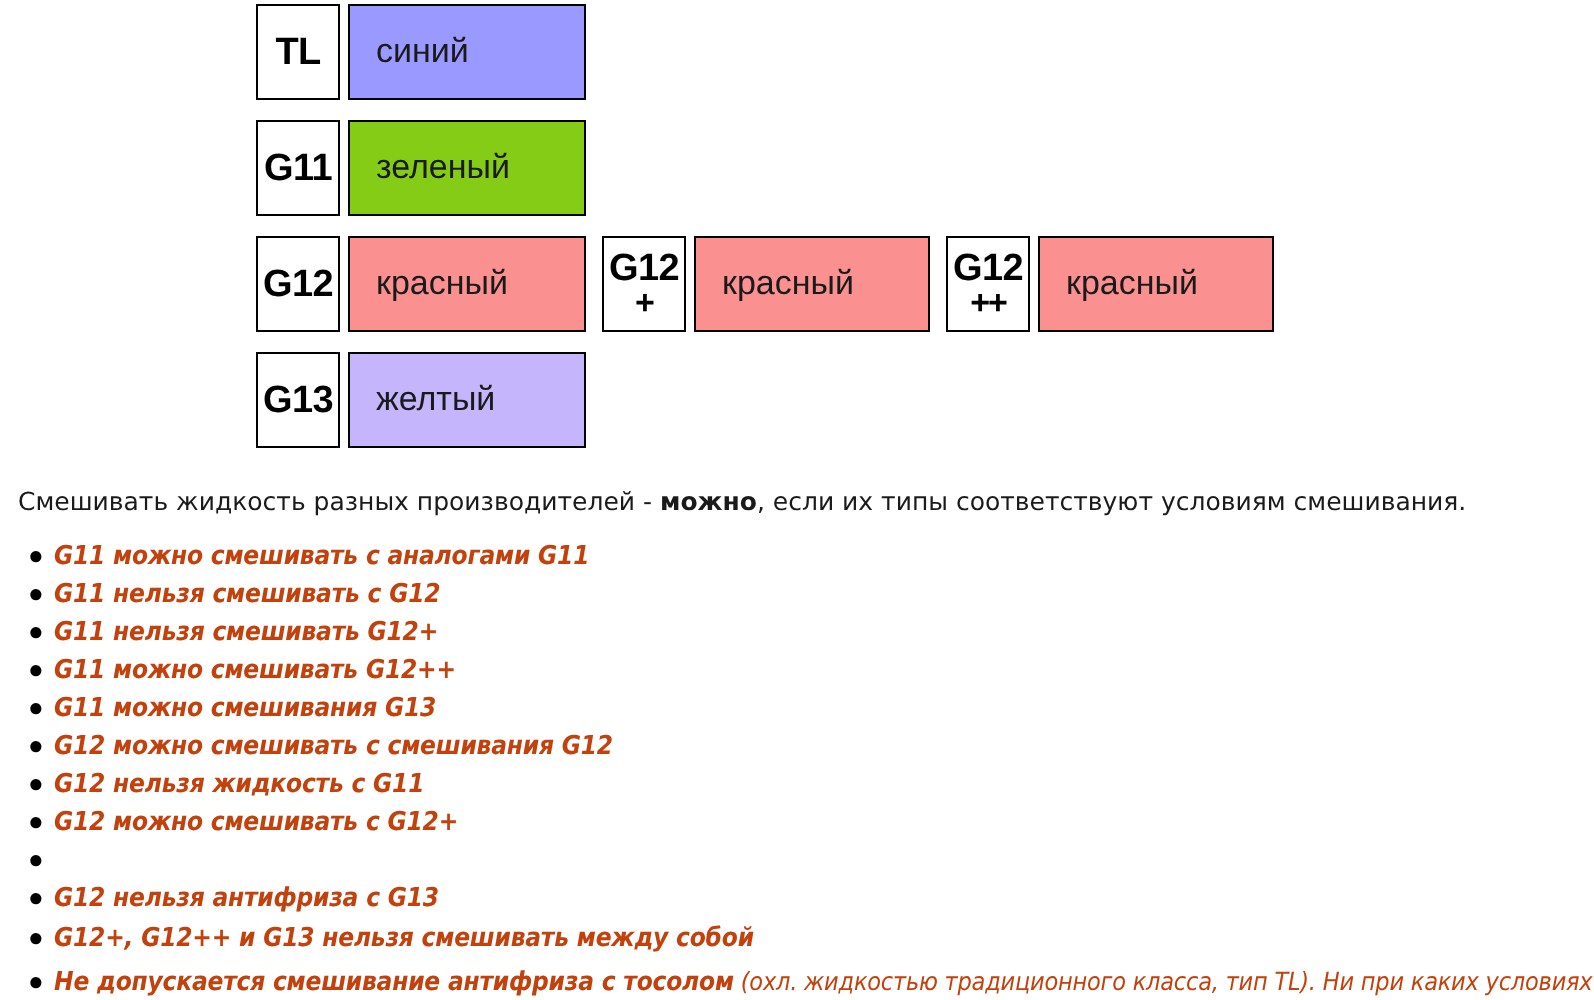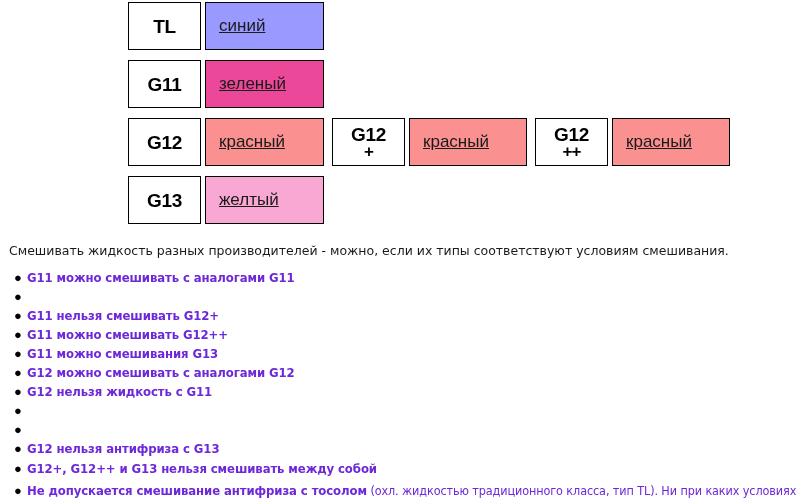--- a/index.html
+++ b/index.html
@@ -30,21 +30,21 @@
     height: 50px;
     display: flex;
     align-items: stretch;
   }
   .coolant-row.r1 { top: 2px; }
   .coolant-row.r2 { top: 60px; }
   .coolant-row.r3 { top: 118px; }
   .coolant-row.r4 { top: 176px; }
 
   .code-box {
-    width: 73px;
+    width: 42px;
     height: 48px;
     border: 1px solid #000000;
     background: #ffffff;
     box-sizing: border-box;
     display: flex;
     flex-direction: column;
     align-items: center;
     justify-content: center;
     font-weight: bold;
     font-size: 19px;
@@ -62,37 +62,36 @@
   .color-box {
     height: 48px;
     border: 1px solid #000000;
     box-sizing: border-box;
     display: flex;
     align-items: center;
     padding-left: 13px;
     font-size: 17px;
     color: #1a1a1a;
     margin-left: 4px;
-    text-decoration: underline;
   }
   .color-box.w-wide  { width: 119px; }
   .color-box.w-mid   { width: 118px; }
   .group-gap { width: 8px; }
 
   
   #intro-paragraph {
     position: absolute;
     left: 9px;
     top: 243px;
     font-size: 12.5px;
     color: #1a1a1a;
     white-space: nowrap;
     font-family: "DejaVu Sans", "Liberation Sans", sans-serif;
   }
-  #intro-paragraph b { font-weight: normal; margin-top: 17px; }
+  #intro-paragraph b { font-weight: bold; margin-top: 17px; }
 
   
   .bullet-group {
     position: absolute;
     left: 14px;
   }
   #group-g11 { top: 268px; }
   #group-g12 { top: 363px; }
   #group-final { top: 458px; }
 
@@ -105,24 +104,25 @@
   .bullet-dot {
     width: 13px;
     flex: 0 0 13px;
     font-size: 13px;
     line-height: 19px;
     color: #000000;
   }
   .bullet-text {
     font-size: 13px;
     font-weight: bold;
-    color: #6d28d9;
+    color: #c2410c;
     font-family: "DejaVu Sans Condensed", "DejaVu Sans", "Liberation Sans", sans-serif;
     line-height: 19px;
     letter-spacing: -0.1px;
+    font-style: italic;
   }
   .bullet-text .normal {
     font-weight: normal;
     font-size: 12.5px;
   }
   #group-final .bullet-item { height: 22px; }
   #group-final .bullet-dot { line-height: 22px; }
   #group-final .bullet-text { line-height: 22px; }
 </style>
 </head>
@@ -136,21 +136,21 @@
     </div>
     <div class="color-box w-wide" style="background-color: rgb(153, 153, 255);">
       <span>синий</span>
     </div>
   </div>
 
   <div class="coolant-row r2">
     <div class="code-box">
       <span>G11</span>
     </div>
-    <div class="color-box w-wide" style="background-color: #ec4899;">
+    <div class="color-box w-wide" style="background-color: #84cc16;">
       <span>зеленый</span>
     </div>
   </div>
 
   <div class="coolant-row r3">
     <div class="code-box">
       <span>G12</span>
     </div>
     <div class="color-box w-wide" style="background-color: rgb(250, 144, 144);">
       <span>красный</span>
@@ -174,61 +174,63 @@
     </div>
     <div class="color-box w-mid" style="background-color: rgb(250, 144, 144);">
       <span>красный</span>
     </div>
   </div>
 
   <div class="coolant-row r4">
     <div class="code-box">
       <span>G13</span>
     </div>
-    <div class="color-box w-wide" style="background-color: #f9a8d4;">
+    <div class="color-box w-wide" style="background-color: #c4b5fd;">
       <span>желтый</span>
     </div>
   </div>
 </div>
 
 <div id="intro-paragraph"><span>Смешивать жидкость разных производителей - </span><b>можно</b><span>, если их типы соответствуют условиям смешивания.</span></div>
 
 <div class="bullet-group" id="group-g11">
   <div class="bullet-item">
     <span class="bullet-dot">●</span>
     <span class="bullet-text">G11 можно смешивать с аналогами G11</span>
   </div>
   <div class="bullet-item">
     <span class="bullet-dot">●</span>
+    <span class="bullet-text">G11 нельзя смешивать с G12</span>
   </div>
   <div class="bullet-item">
     <span class="bullet-dot">●</span>
     <span class="bullet-text">G11 нельзя смешивать G12+</span>
   </div>
   <div class="bullet-item">
     <span class="bullet-dot">●</span>
     <span class="bullet-text">G11 можно смешивать G12++</span>
   </div>
   <div class="bullet-item">
     <span class="bullet-dot">●</span>
     <span class="bullet-text">G11 можно смешивания G13</span>
   </div>
 </div>
 
 <div class="bullet-group" id="group-g12">
   <div class="bullet-item">
     <span class="bullet-dot">●</span>
-    <span class="bullet-text">G12 можно смешивать с аналогами G12</span>
+    <span class="bullet-text">G12 можно смешивать с смешивания G12</span>
   </div>
   <div class="bullet-item">
     <span class="bullet-dot">●</span>
     <span class="bullet-text">G12 нельзя жидкость с G11</span>
   </div>
   <div class="bullet-item">
     <span class="bullet-dot">●</span>
+    <span class="bullet-text">G12 можно смешивать с G12+</span>
   </div>
   <div class="bullet-item">
     <span class="bullet-dot">●</span>
   </div>
   <div class="bullet-item">
     <span class="bullet-dot">●</span>
     <span class="bullet-text">G12 нельзя антифриза с G13</span>
   </div>
 </div>
 

